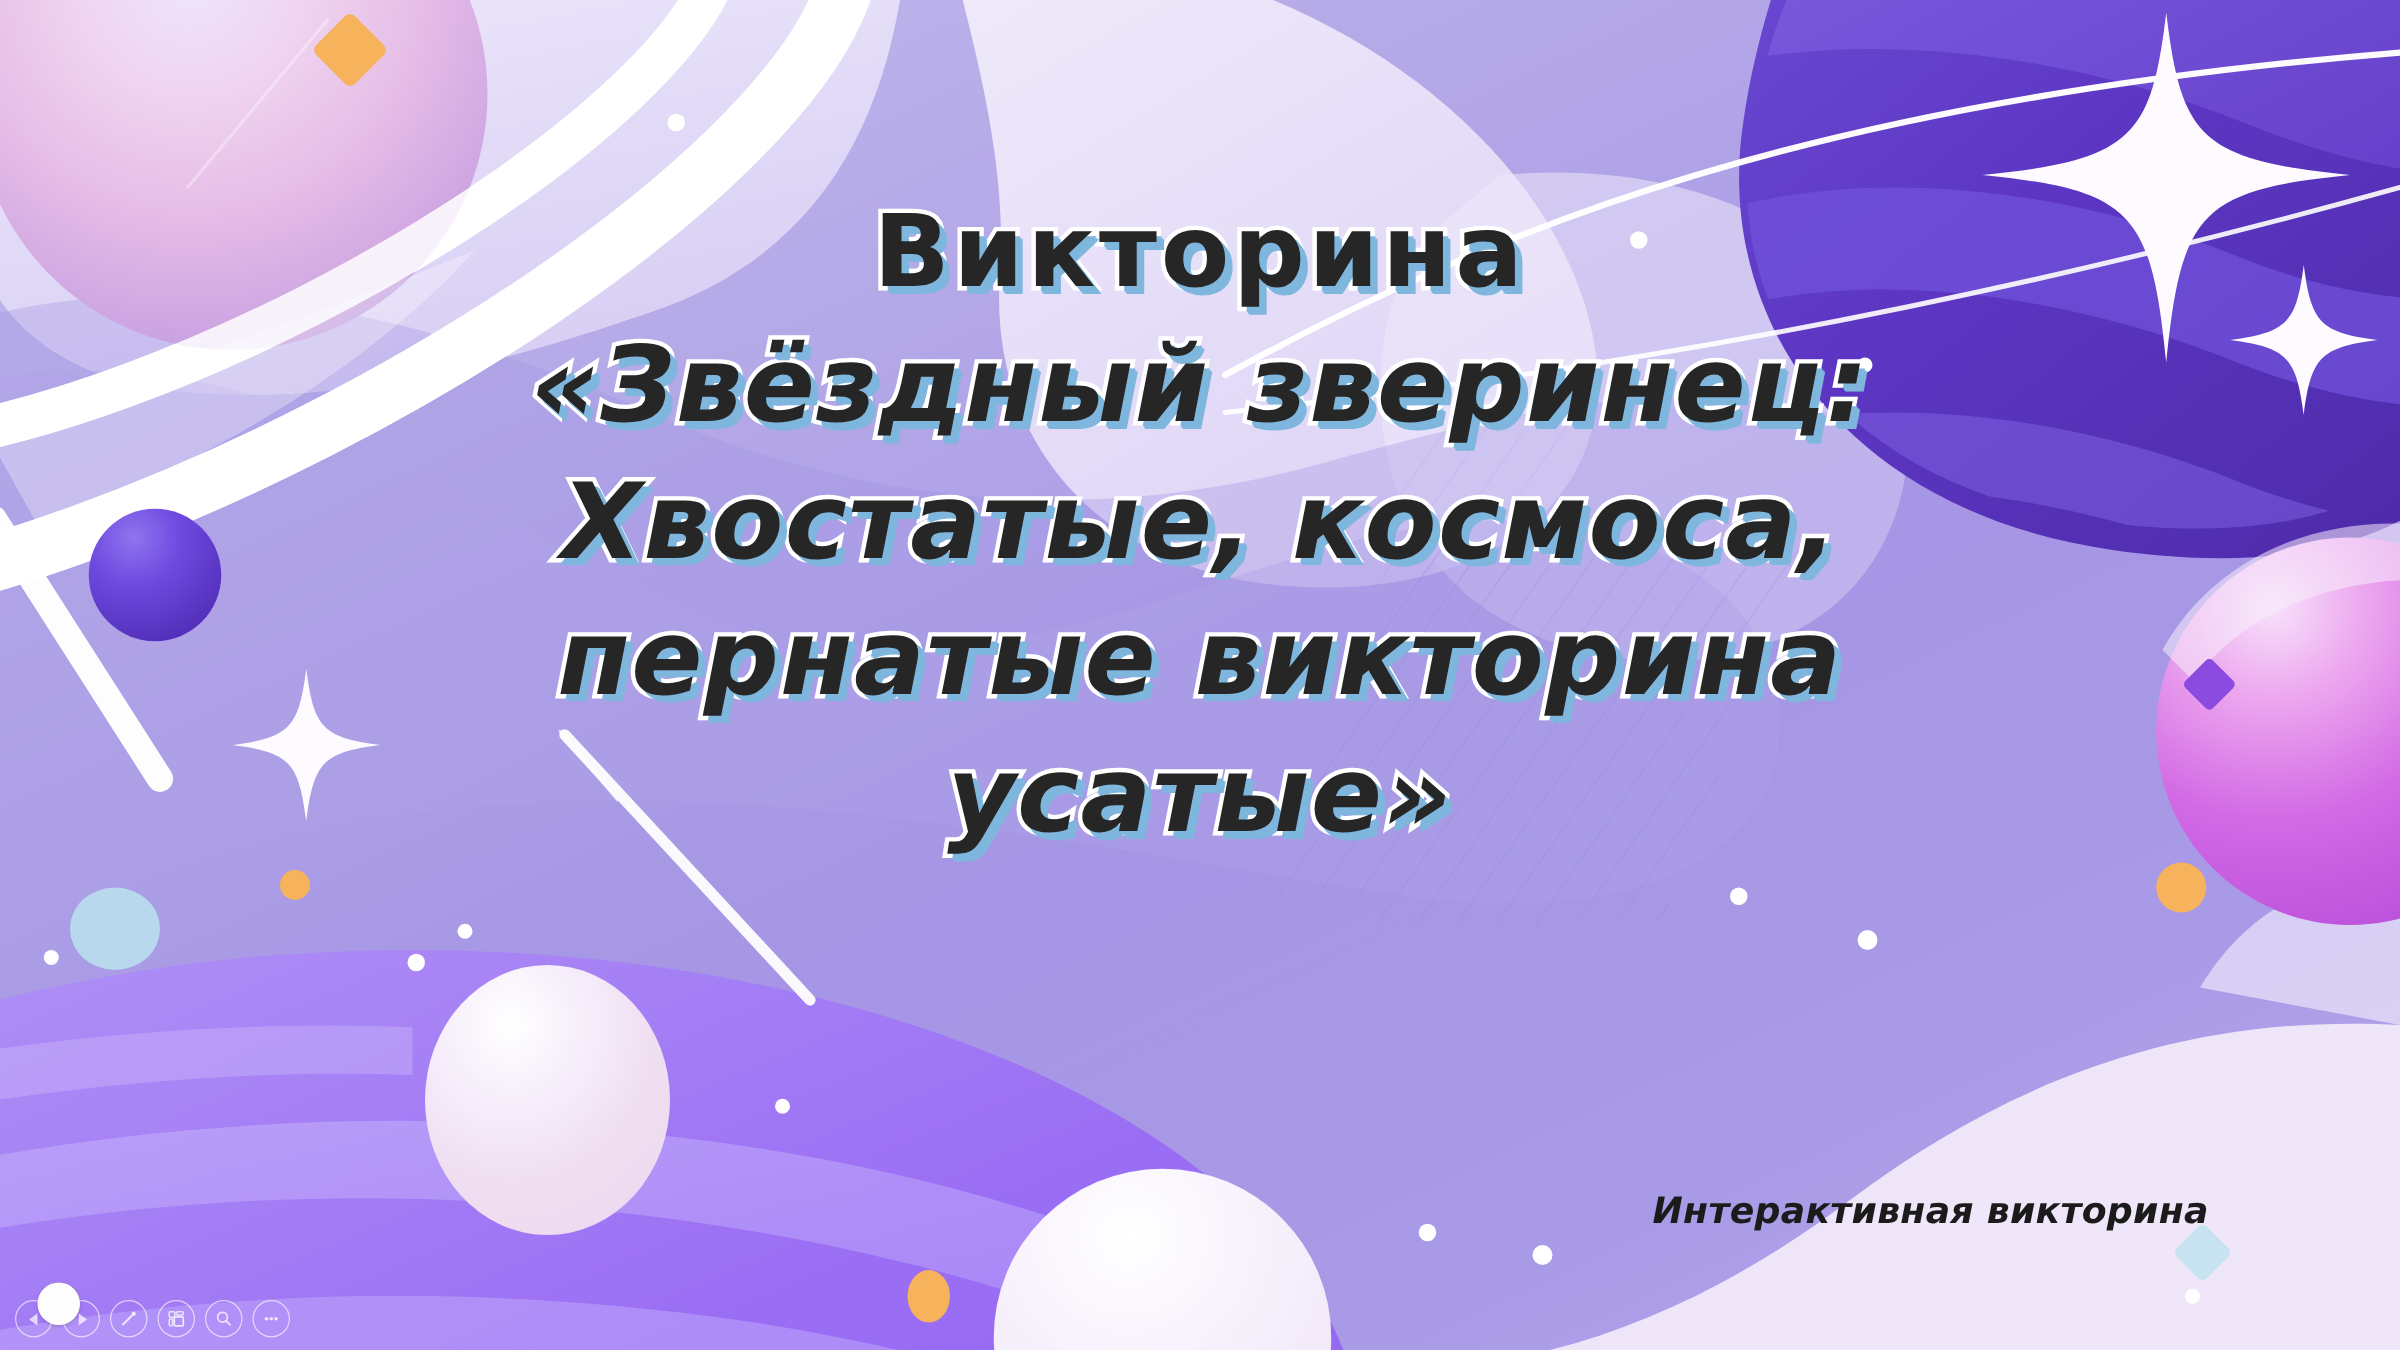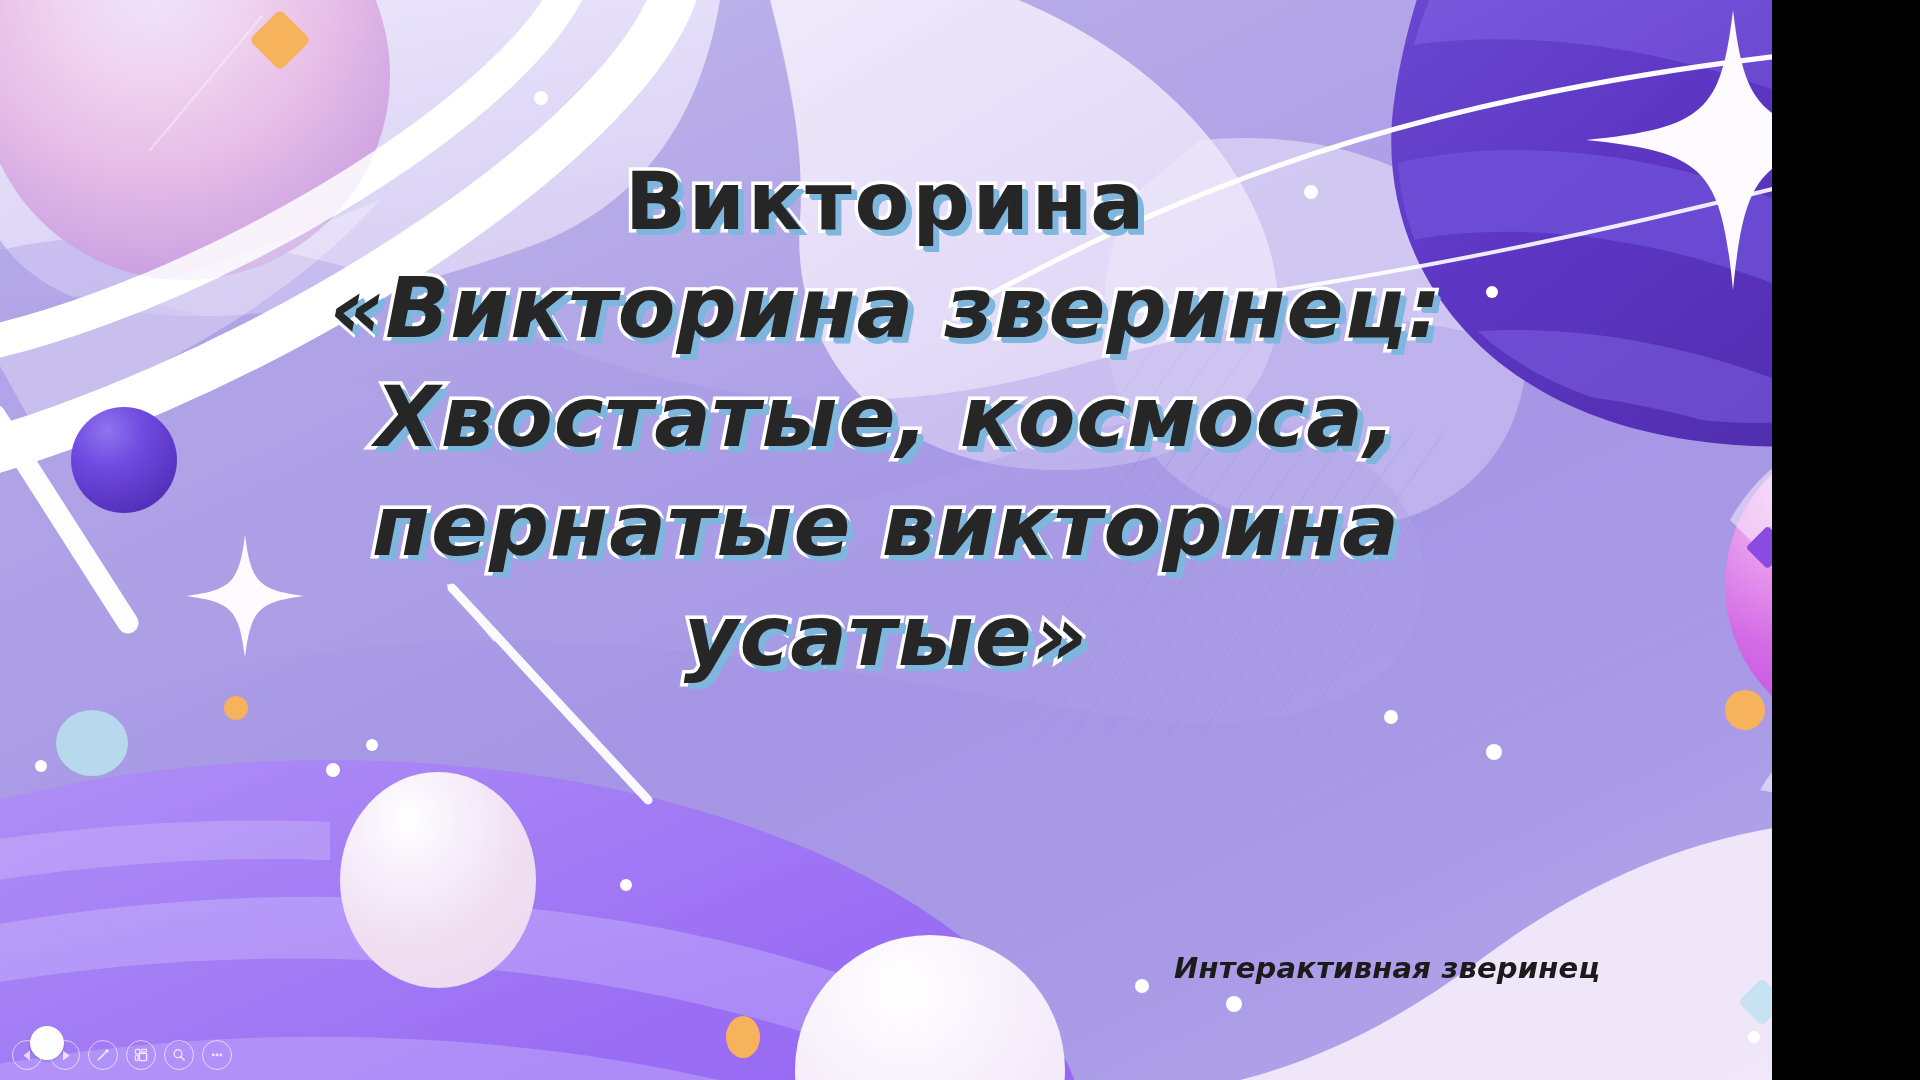--- a/index.html
+++ b/index.html
@@ -8,21 +8,21 @@
     padding: 0;
     width: 1920px;
     height: 1080px;
     overflow: hidden;
     background: #000;
     font-family: "Liberation Sans", sans-serif;
   }
 
   #slide {
     position: relative;
-    width: 1772px;
+    width: 1920px;
     height: 1080px;
     overflow: hidden;
     background: linear-gradient(155deg, #c3bced 0%, #b6abe8 25%, #a898e6 55%, #b0a2ea 80%, #c6bdf0 100%);
   }
 
   
   #bg-svg {
     position: absolute;
     inset: 0;
     width: 1920px;
@@ -323,28 +323,28 @@
       <rect x="1752" y="532" width="31" height="31" rx="4" transform="rotate(45 1767.5 547.5)" fill="#8b4ae0"></rect>
 
       <ellipse cx="92" cy="743" rx="36" ry="33" fill="#b8dced" opacity="0.95"></ellipse>
       <rect x="1745" y="985" width="34" height="34" rx="5" transform="rotate(45 1762 1002)" fill="#bfe0ef" opacity="0.85"></rect>
 
     </g>
   </svg>
 
   <div id="title-block">
     <span class="title-line l1">Викторина</span>
-    <span class="title-line l2">«Викторина зверинец:</span>
+    <span class="title-line l2">«Звёздный зверинец:</span>
     <span class="title-line l3">Хвостатые, космоса,</span>
     <span class="title-line l4">пернатые викторина</span>
     <span class="title-line l5">усатые»</span>
   </div>
 
   <div id="caption">
-    <span class="cap-line">Интерактивная зверинец</span>
+    <span class="cap-line">Интерактивная викторина</span>
   </div>
 
   <div id="toolbar">
 
     <div class="tb-btn">
       <svg width="13" height="13" viewBox="0 0 13 13">
         <path d="M9 1.6 L9 11.4 L2.4 6.5 Z" fill="rgba(255,255,255,0.72)"></path>
       </svg>
     </div>
 

